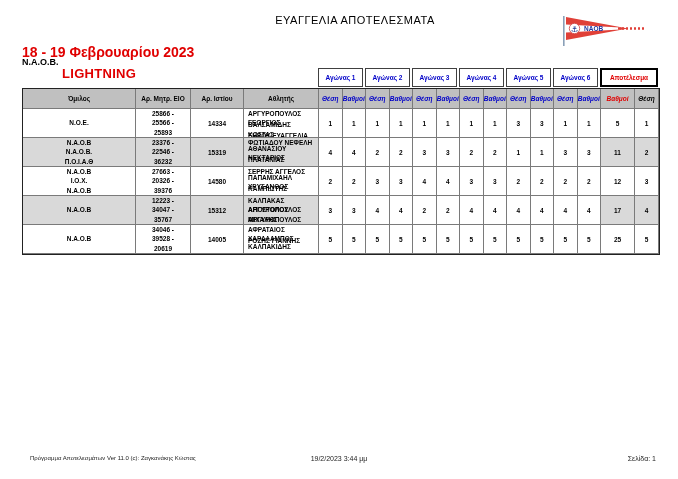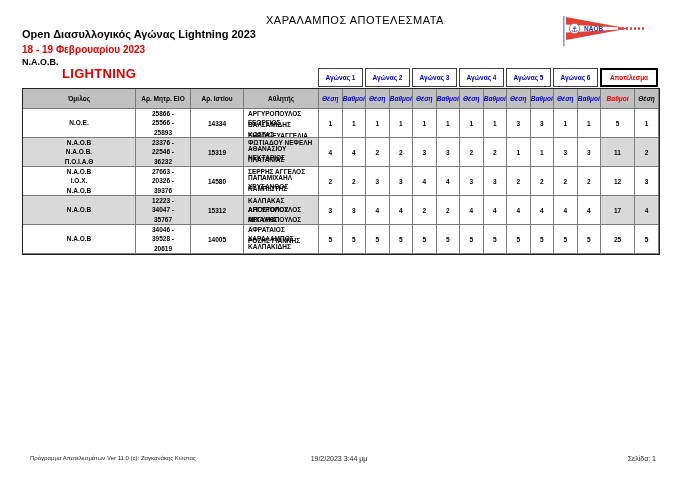--- a/index.html
+++ b/index.html
@@ -2,21 +2,21 @@
 <html><head>
 <meta charset="utf-8">
 <style>
   html,body{margin:0;padding:0;background:#fff;}
   .page{position:relative;width:678px;height:479px;background:#ffffff;overflow:hidden;
         font-family:"Liberation Sans","DejaVu Sans",sans-serif;color:#000;}
   .doc-title{position:absolute;top:14px;left:0;right:0;text-align:center;padding-left:32px;
              font-size:11px;letter-spacing:.5px;}
   .hdr{position:absolute;left:22px;}
   .event-title{top:28px;font-size:11px;font-weight:bold;}
-  .date-range{top:44px;font-size:10px;font-weight:bold;color:#e00000;}
+  .date-range{top:44px;font-size:14px;font-weight:bold;color:#e00000;}
   .organizer{top:57px;font-size:9px;font-weight:bold;}
   .class-name{top:66px;font-size:13px;font-weight:bold;color:#e00000;letter-spacing:.3px;margin-left:40px;}
   .logo{position:absolute;left:560px;top:13px;width:86px;height:40px;}
 
   
   .race-headers{position:absolute;left:318px;top:68px;height:20px;display:flex;}
   .race-box{width:45px;height:19px;margin-right:2px;border:1px solid #404040;box-sizing:border-box;
             display:flex;align-items:center;justify-content:center;
             font-size:6.5px;font-weight:bold;color:#0000c8;background:#fff;}
   .result-box{width:58px;height:19px;border:2px solid #000;box-sizing:border-box;
@@ -45,22 +45,21 @@
   .footer{position:absolute;left:0;right:0;top:455px;font-size:6.5px;color:#222;}
   .footer .f-left{position:absolute;left:30px;top:0;font-size:6px;}
   .footer .f-center{position:absolute;left:0;right:0;text-align:center;top:0;font-size:7px;}
   .footer .f-right{position:absolute;right:22px;top:0;font-size:7px;}
 </style>
 </head>
 <body>
 
 <div class="page">
 
-  <div class="doc-title">ΧΑΡΑΛΑΜΠΟΣ ΑΠΟΤΕΛΕΣΜΑΤΑ</div>
-  <div class="hdr event-title">Open Διασυλλογικός Αγώνας Lightning 2023</div>
+  <div class="doc-title">ΕΥΑΓΓΕΛΙΑ ΑΠΟΤΕΛΕΣΜΑΤΑ</div>
   <div class="hdr date-range">18 - 19 Φεβρουαρίου 2023</div>
   <div class="hdr organizer">Ν.Α.Ο.Β.</div>
   <div class="hdr class-name">LIGHTNING</div>
 
   <svg class="logo" viewBox="0 0 86 40">
     <rect x="3" y="3" width="1.6" height="30" fill="#8aa0b8"></rect>
     <polygon points="6,4 6,27 68,15.5" fill="#e04038"></polygon>
     <polygon points="6,11.5 6,19.5 60,16.5 60,14.5" fill="#ffffff"></polygon>
     <circle cx="14.5" cy="15.5" r="5.2" fill="#ffffff" stroke="#d04040" stroke-width="0.8"></circle>
     <text x="14.5" y="18.6" font-size="8.5" text-anchor="middle" fill="#203890">⚓</text>

